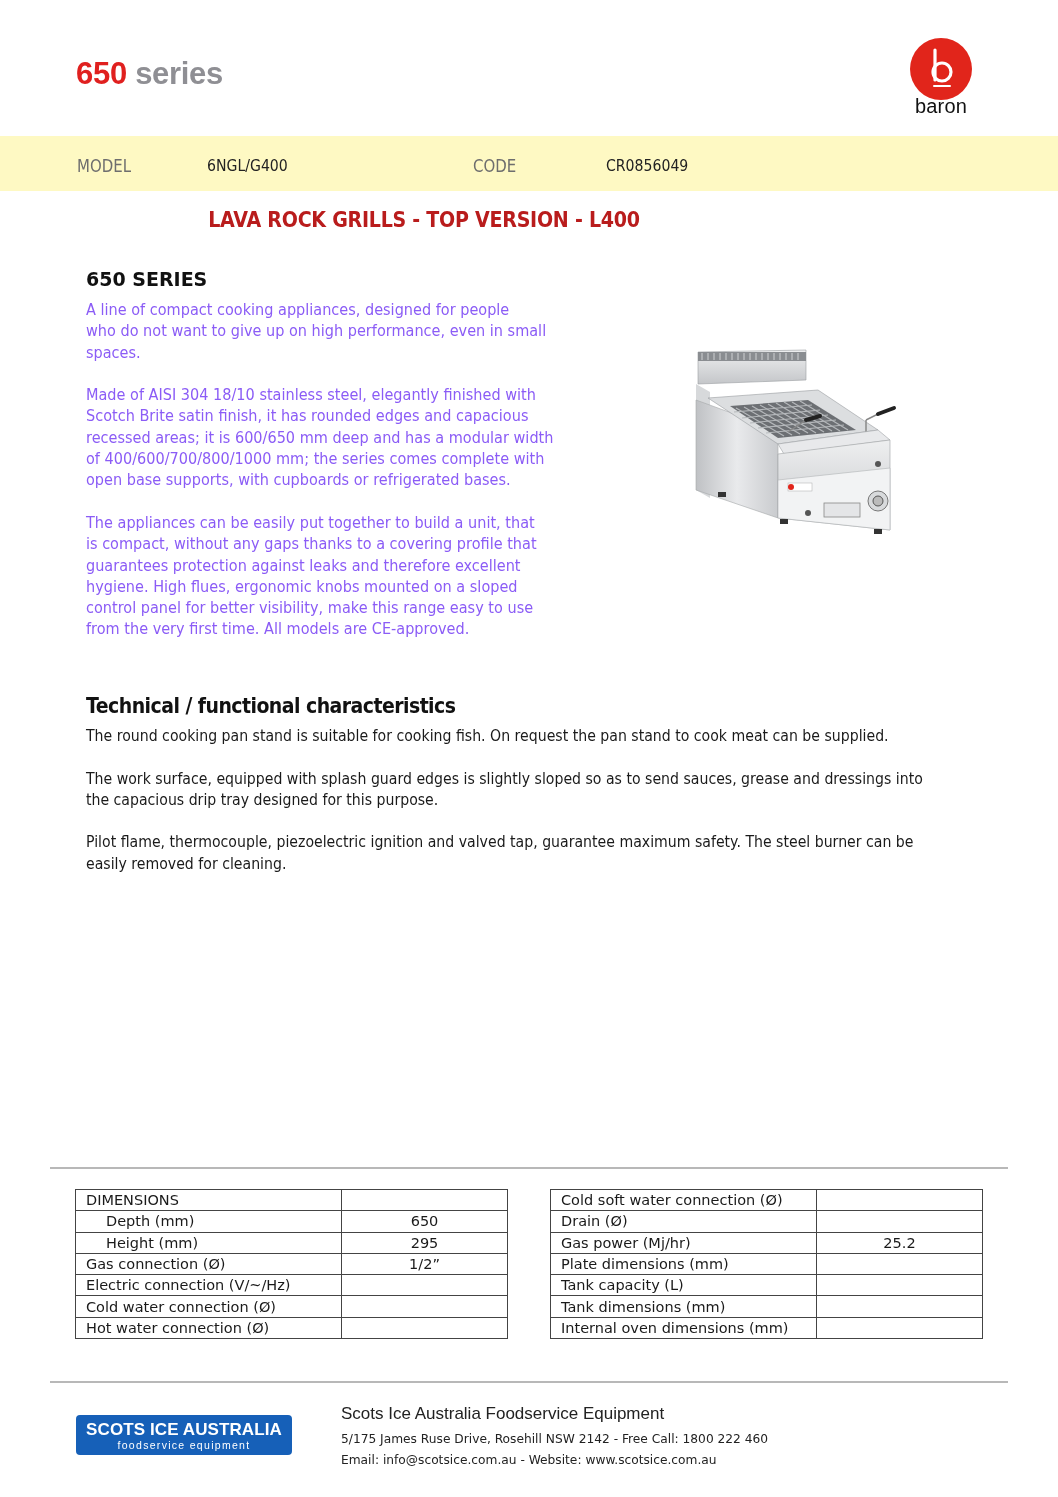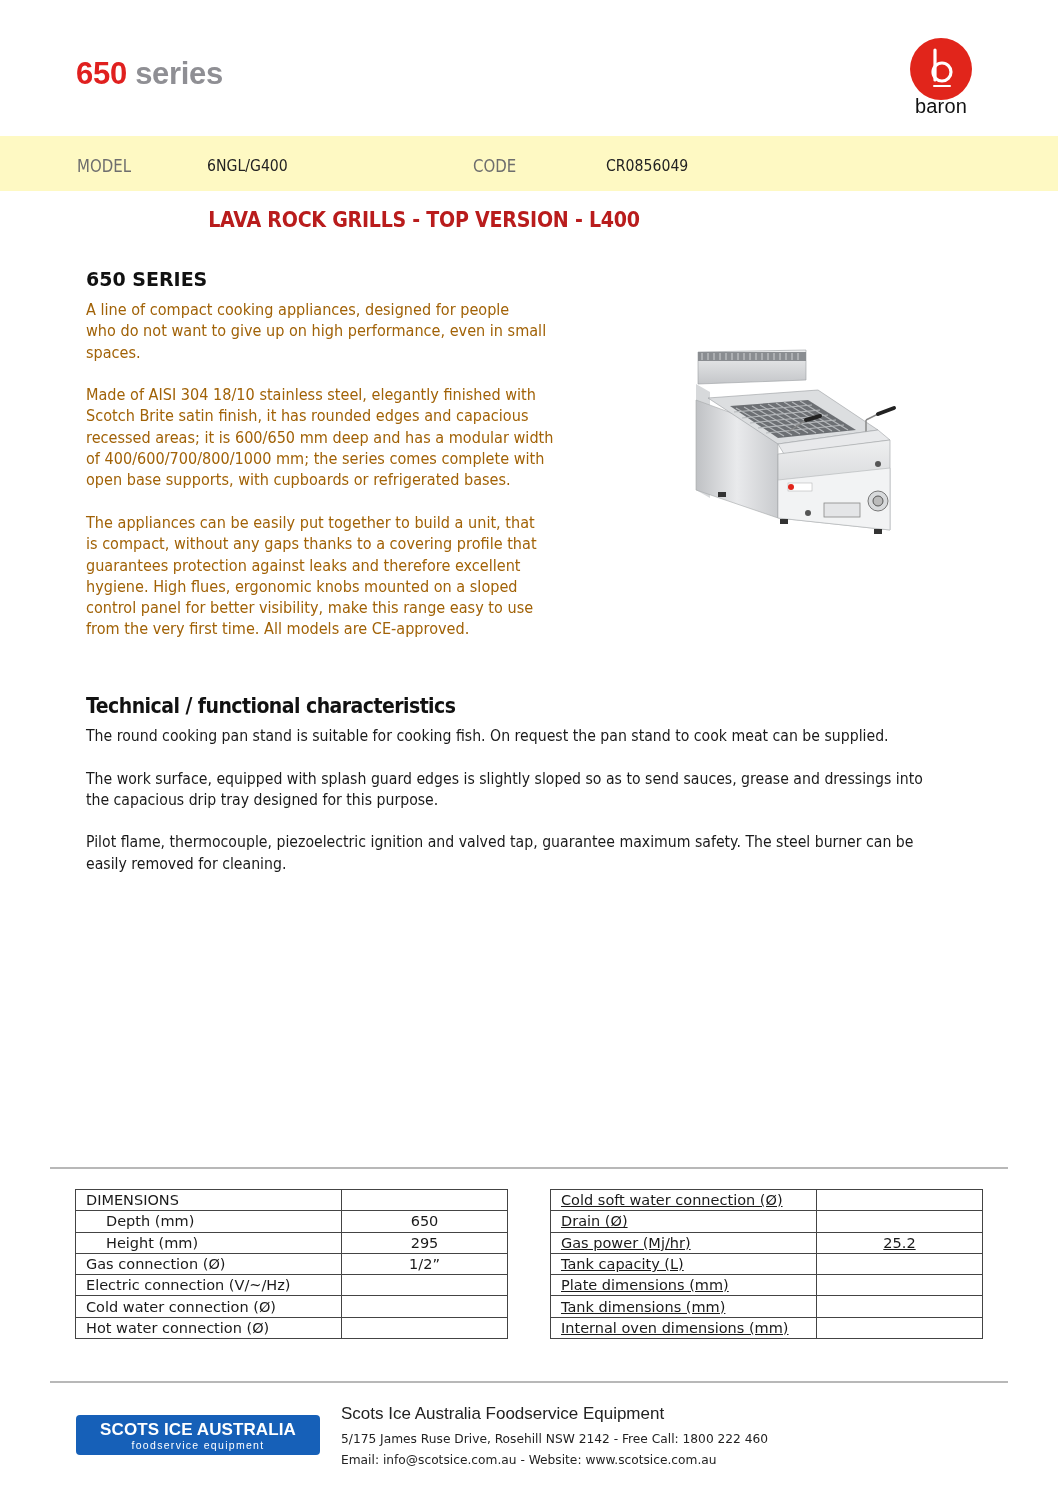--- a/index.html
+++ b/index.html
@@ -17,41 +17,41 @@
 
   .model-bar { position: absolute; left: 0; top: 136px; width: 1058px; height: 55px; background: #fef9c3; }
   .model-bar span { position: absolute; top: 20px; font-family: "DejaVu Sans", sans-serif; font-size: 16px; transform: scaleX(0.88); transform-origin: left center; }
   .model-bar .lbl { color: #6e6e6e; font-size: 17px; }
   .model-bar .val { color: #222; }
 
   .main-title { position: absolute; left: 0; width: 848px; top: 208px; text-align: center; font-family: "DejaVu Sans", sans-serif; font-weight: bold; font-size: 20.5px; color: #b91c1c; letter-spacing: -0.3px; }
   .main-title span { display: inline-block; transform: scaleX(0.93); }
 
   .h2 { position: absolute; left: 86px; top: 268px; font-family: "DejaVu Sans", sans-serif; font-weight: bold; font-size: 19px; color: #111; }
-  .intro { position: absolute; left: 86px; top: 300px; width: 500px; font-size: 15px; line-height: 21.3px; color: #a16207; }
+  .intro { position: absolute; left: 86px; top: 300px; width: 500px; font-size: 15px; line-height: 21.3px; color: #8b5cf6; }
   .intro p { margin-bottom: 21.3px; white-space: nowrap; transform: scaleX(0.965); transform-origin: left top; }
 
   .product-img { position: absolute; left: 678px; top: 340px; width: 230px; height: 205px; }
 
   .h3 { position: absolute; left: 86px; top: 694px; font-family: "DejaVu Sans", sans-serif; font-weight: bold; font-size: 21px; color: #111; letter-spacing: -0.6px; }
   .h3 span { display: inline-block; transform: scaleX(0.9); transform-origin: left center; }
   .tech { position: absolute; left: 86px; top: 726px; width: 940px; font-size: 15px; line-height: 21.3px; color: #1a1a1a; }
   .tech p { margin-bottom: 21.3px; transform: scaleX(0.94); transform-origin: left top; width: 980px; }
 
   .divider { position: absolute; left: 50px; width: 958px; height: 1.5px; background: #b8b8b8; }
 
   table.specs { position: absolute; top: 1189px; border-collapse: collapse; font-size: 14.5px; color: #1a1a1a; }
   table.specs td { border: 1.3px solid #444; height: 21.3px; padding: 0 10px; white-space: nowrap; }
   table.specs td.k { width: 266px; }
   table.specs td.v { width: 166px; text-align: center; padding: 0; }
   table.specs td.indent { padding-left: 30px; }
   .tbl-left { left: 75px; }
-  .tbl-right { left: 550px; text-decoration: underline; }
-
-  .footer-logo { position: absolute; left: 76px; top: 1415px; width: 244px; height: 40px; background: #1660b8; border-radius: 4px; text-align: center; color: #fff; }
+  .tbl-right { left: 550px; }
+
+  .footer-logo { position: absolute; left: 76px; top: 1415px; width: 216px; height: 40px; background: #1660b8; border-radius: 4px; text-align: center; color: #fff; }
   .footer-logo .big { font-family: "Liberation Sans", sans-serif; font-weight: bold; font-size: 17px; margin-top: 5px; letter-spacing: 0.1px; }
   .footer-logo .small { font-family: "Liberation Sans", sans-serif; font-size: 10.5px; letter-spacing: 1.3px; margin-top: -1px; }
 
   .footer-text { position: absolute; left: 341px; top: 1404px; }
   .footer-text .company { font-family: "Liberation Sans", sans-serif; font-size: 17px; color: #222; margin-bottom: 4px; }
   .footer-text .line { font-size: 13px; color: #222; line-height: 21px; transform: scaleX(0.94); transform-origin: left top; white-space: nowrap; }
 </style>
 </head>
 <body>
 
@@ -250,25 +250,25 @@
       </tr>
     <tr>
         <td class="k">Drain (Ø)</td>
         <td class="v"></td>
       </tr>
     <tr>
         <td class="k">Gas power (Mj/hr)</td>
         <td class="v">25.2</td>
       </tr>
     <tr>
+        <td class="k">Plate dimensions (mm)</td>
+        <td class="v"></td>
+      </tr>
+    <tr>
         <td class="k">Tank capacity (L)</td>
-        <td class="v"></td>
-      </tr>
-    <tr>
-        <td class="k">Plate dimensions (mm)</td>
         <td class="v"></td>
       </tr>
     <tr>
         <td class="k">Tank dimensions (mm)</td>
         <td class="v"></td>
       </tr>
     <tr>
         <td class="k">Internal oven dimensions (mm)</td>
         <td class="v"></td>
       </tr>

